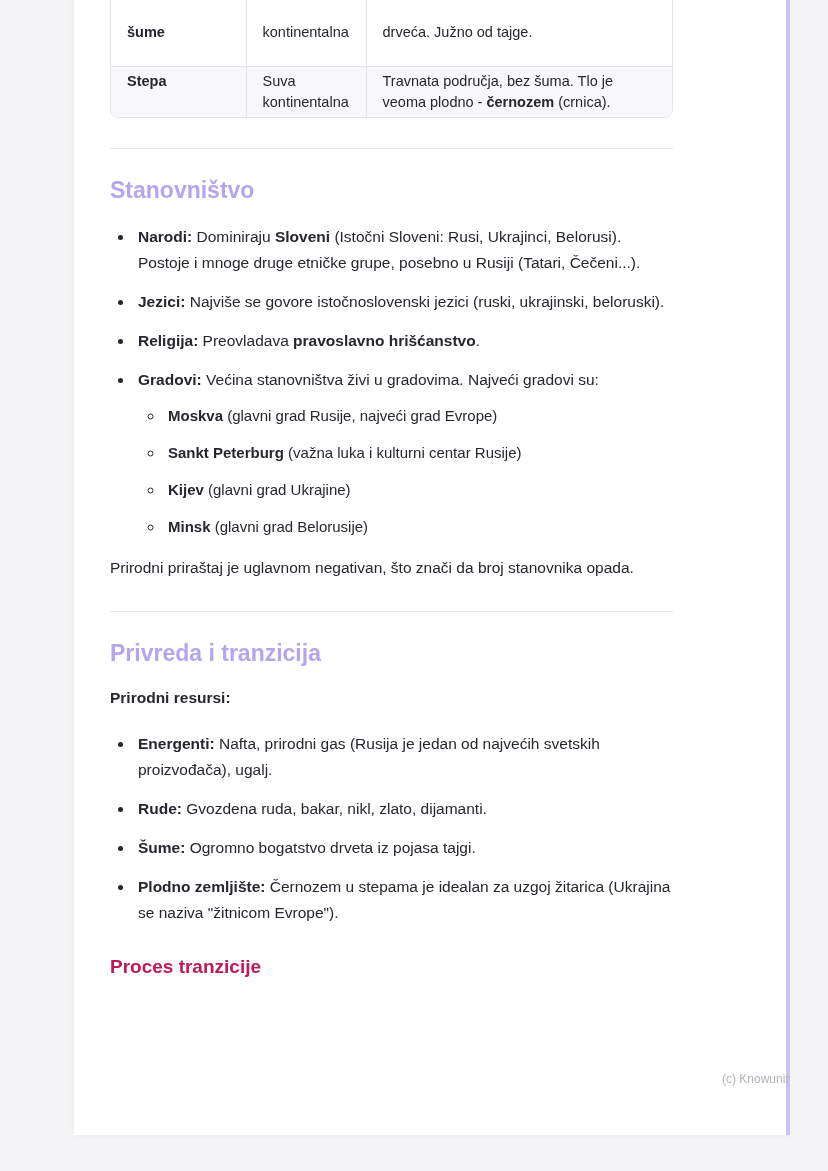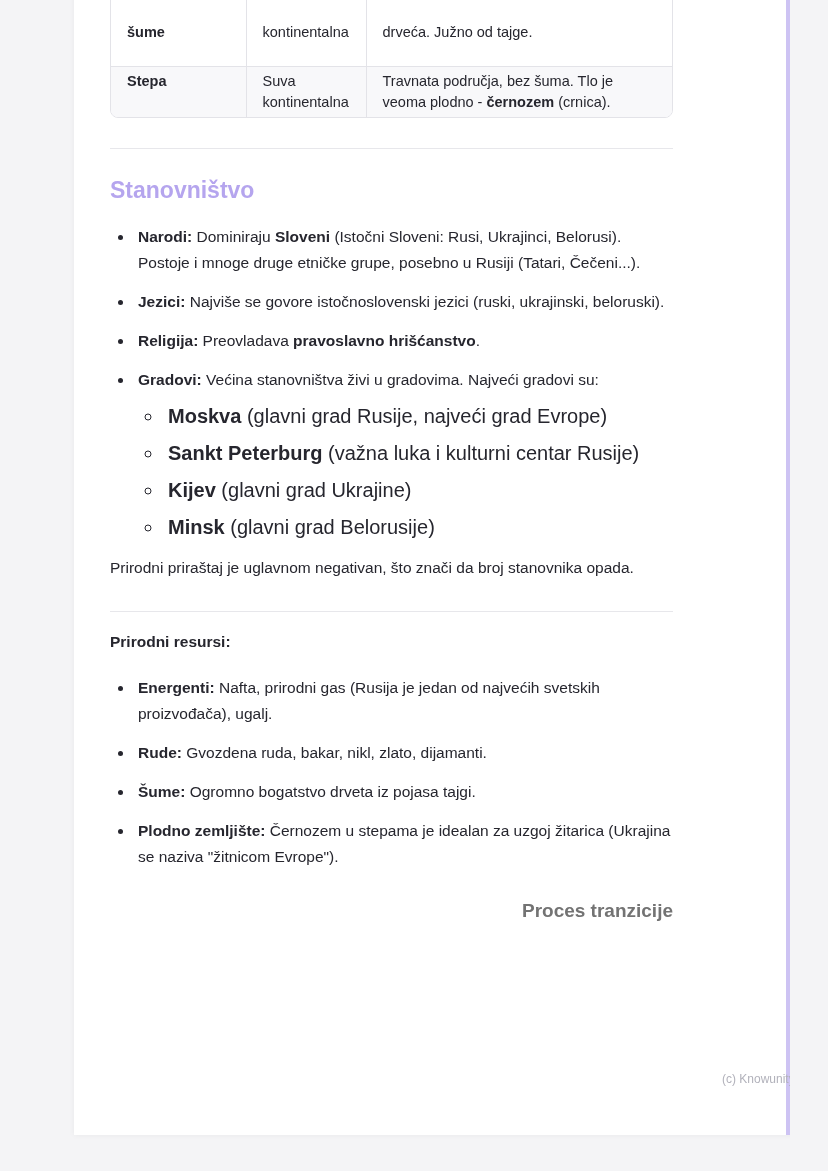--- a/index.html
+++ b/index.html
@@ -65,26 +65,25 @@
     width:563px;
   }
   h2.sec {
     color:#b5a5ee;
     font-size:23px;
     line-height:1.2;
     margin:28px 0 0 0;
     font-weight:700;
   }
   h3.subsec {
-    color:#737373;
+    color:#be185d;
     font-size:19px;
     line-height:1.2;
     margin:30px 0 0 0;
     font-weight:700;
-    text-align:right;
   }
   p.para {
     font-size:15.5px;
     line-height:27px;
     margin:16px 0 0 0;
     width:563px;
   }
   p.justify { text-align:justify; }
   p.bold-label { font-weight:700; }
   ul.l1 {
@@ -98,21 +97,21 @@
     line-height:26px;
     margin-bottom:13px;
     padding-left:4px;
   }
   ul.l2 {
     list-style-type:circle;
     margin:12px 0 0 0;
     padding-left:26px;
   }
   ul.l2 > li {
-    font-size:20px;
+    font-size:15px;
     line-height:22px;
     margin-bottom:15px;
     padding-left:4px;
   }
   
   .accent-bar {
     position:absolute;
     left:748px; top:0;
     width:8px; height:1135px;
     background:#cdc3f3;
@@ -168,20 +167,21 @@
             <li><span class="b">Kijev</span><span> (glavni grad Ukrajine)</span></li>
             <li><span class="b">Minsk</span><span> (glavni grad Belorusije)</span></li>
           </ul>
         </li>
       </ul>
 
       <p class="para">Prirodni priraštaj je uglavnom negativan, što znači da broj stanovnika opada.</p>
 
       <hr class="divider">
 
+      <h2 class="sec">Privreda i tranzicija</h2>
 
 
       <p class="para bold-label">Prirodni resursi:</p>
 
       <ul class="l1">
         <li><span class="b">Energenti:</span><span> Nafta, prirodni gas (Rusija je jedan od najvećih svetskih proizvođača), ugalj.</span></li>
         <li><span class="b">Rude:</span><span> Gvozdena ruda, bakar, nikl, zlato, dijamanti.</span></li>
         <li><span class="b">Šume:</span><span> Ogromno bogatstvo drveta iz pojasa tajgi.</span></li>
         <li><span class="b">Plodno zemljište:</span><span> Černozem u stepama je idealan za uzgoj žitarica (Ukrajina se naziva "žitnicom Evrope").</span></li>
       </ul>

